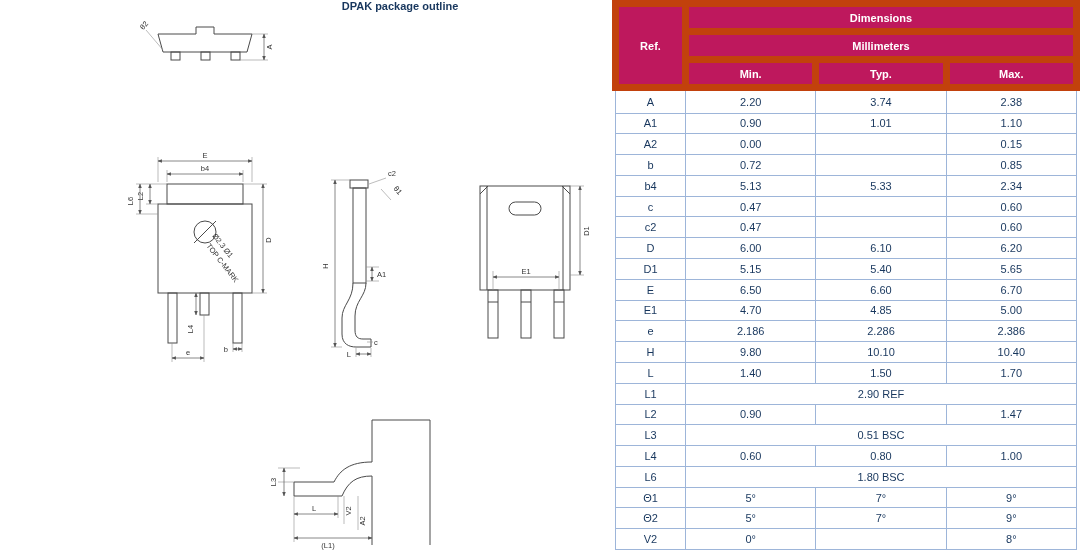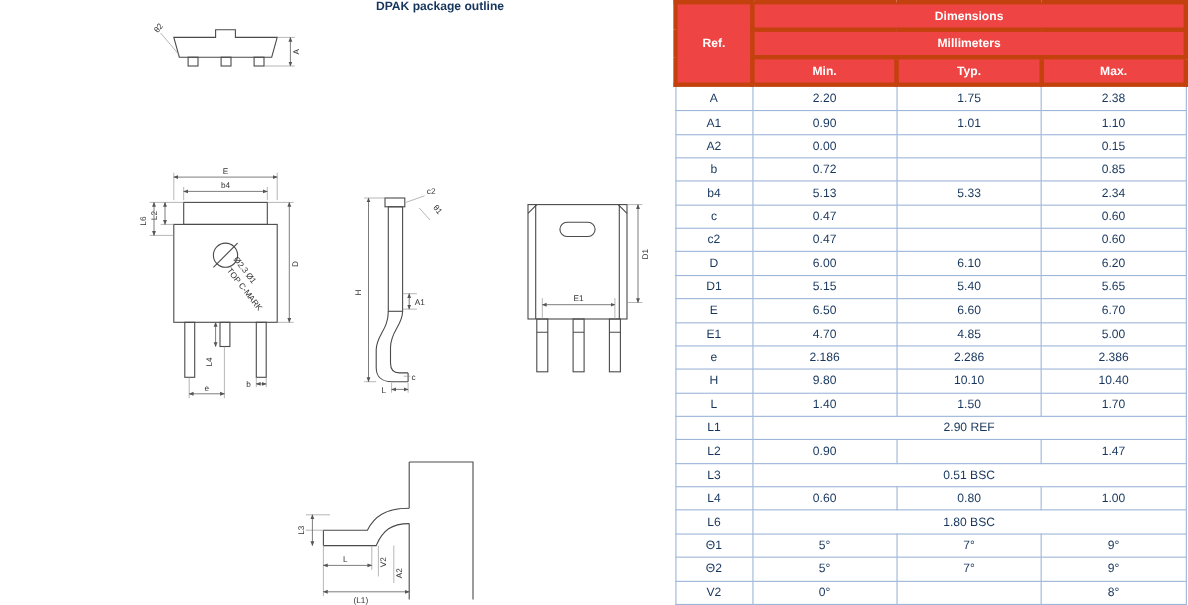--- a/index.html
+++ b/index.html
@@ -7,21 +7,21 @@
   .page{display:flex;width:1080px;height:550px;}
   .left{position:relative;width:612px;height:550px;flex:0 0 612px;background:#fff;}
   .drawing-title{position:absolute;top:0;left:400px;transform:translateX(-50%);font-size:11px;font-weight:bold;color:#17365d;white-space:nowrap;}
   .left svg{position:absolute;top:0;left:0;}
   .lbl{font-size:7.5px;fill:#333;font-family:"Liberation Sans",sans-serif;}
   .ol{stroke:#4a4a4a;stroke-width:1;fill:none;}
   .dim{stroke:#6b6b6b;stroke-width:0.8;}
   .ext{stroke:#8f8f8f;stroke-width:0.6;}
   .right{flex:0 0 468px;width:468px;height:550px;}
   table.dims{width:100%;height:100%;border-collapse:collapse;table-layout:fixed;}
-  table.dims th{background:#ef4444;color:#ffffff;font-size:11px;font-weight:bold;border:4px solid #c2410c;padding:0;height:21px;}
+  table.dims th{background:#be185d;color:#ffffff;font-size:11px;font-weight:bold;border:7px solid #c2410c;padding:0;height:21px;}
   table.dims td{border:1px solid #9db5d9;color:#17365d;font-size:11px;text-align:center;padding:0;background:#fff;}
 </style>
 </head>
 <body>
 
 <div class="page">
 
   <div class="left">
     <div class="drawing-title">DPAK package outline</div>
 
@@ -197,21 +197,21 @@
         <tr>
           <th>Min.</th>
           <th>Typ.</th>
           <th>Max.</th>
         </tr>
       </thead>
       <tbody>
           <tr>
             <td>A</td>
             <td>2.20</td>
-            <td>1.75</td>
+            <td>3.74</td>
             <td>2.38</td>
           </tr>
           <tr>
             <td>A1</td>
             <td>0.90</td>
             <td>1.01</td>
             <td>1.10</td>
           </tr>
           <tr>
             <td>A2</td>

